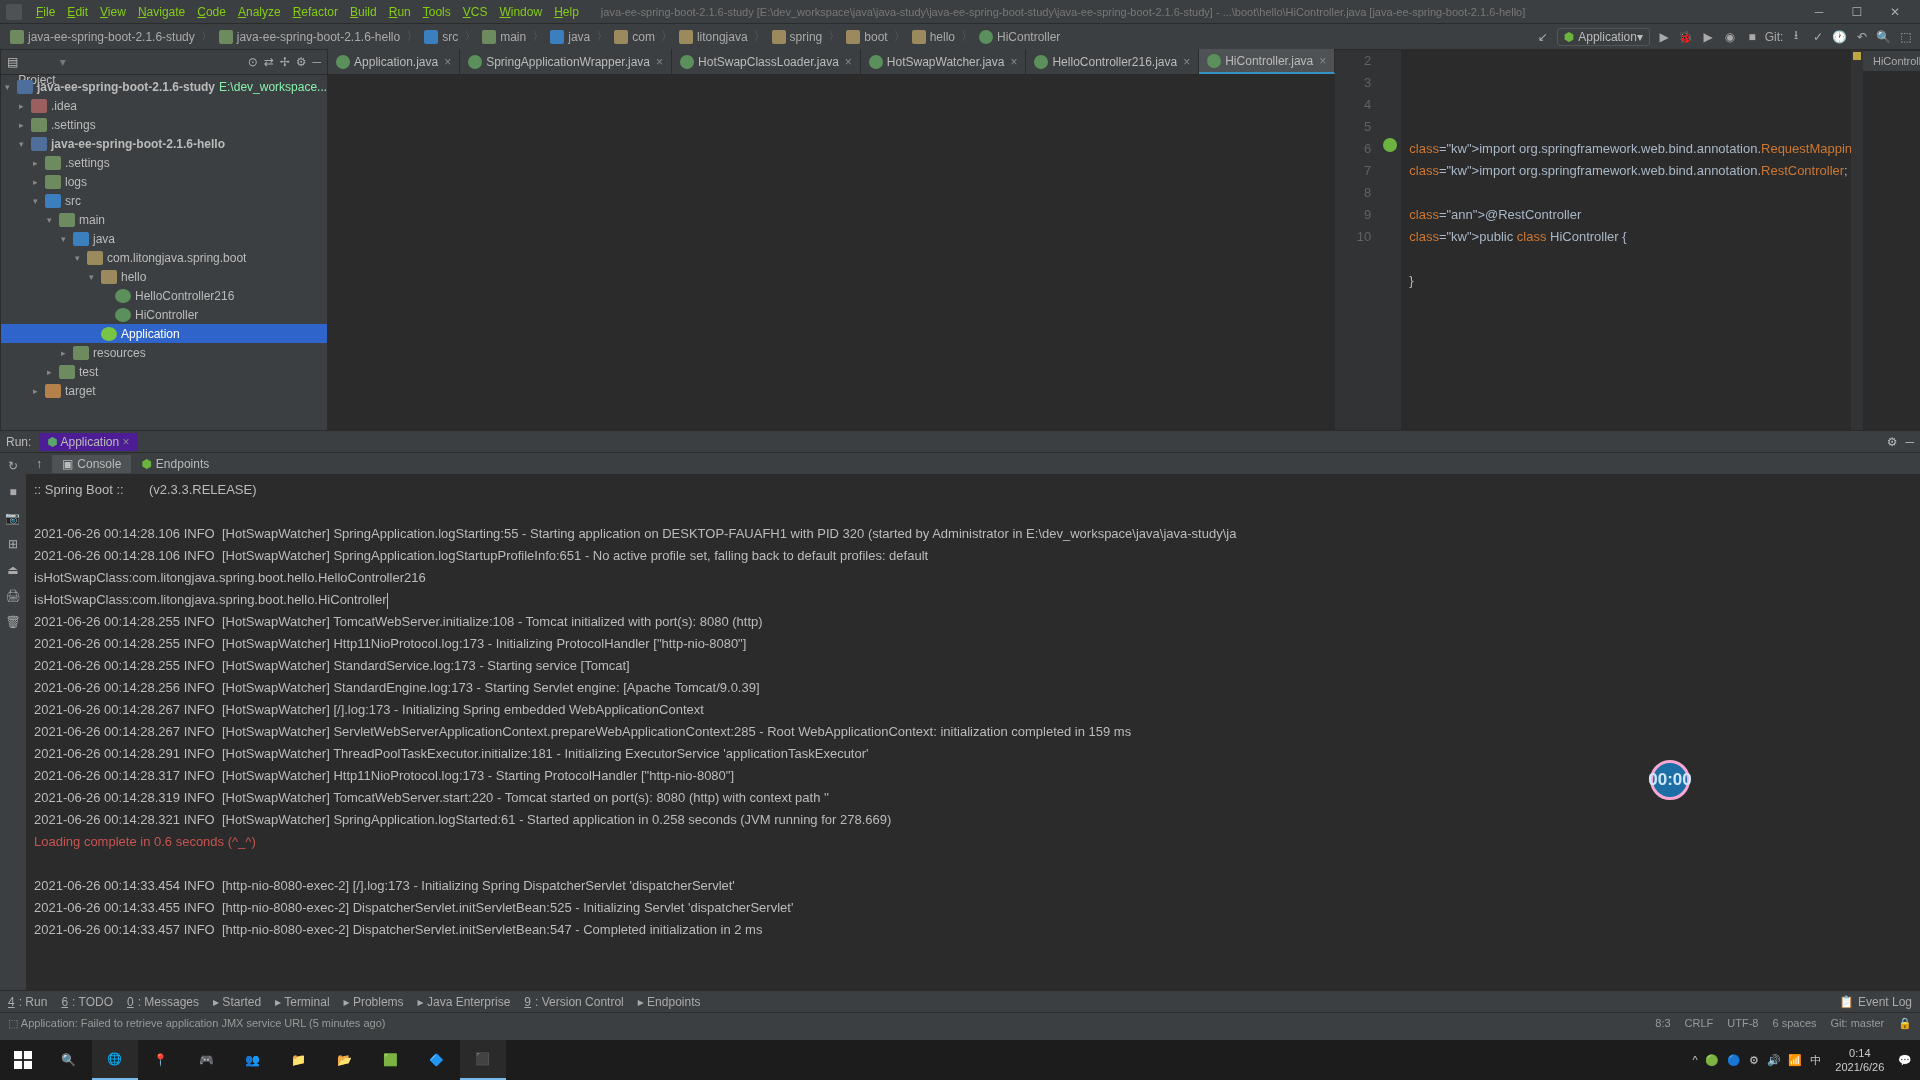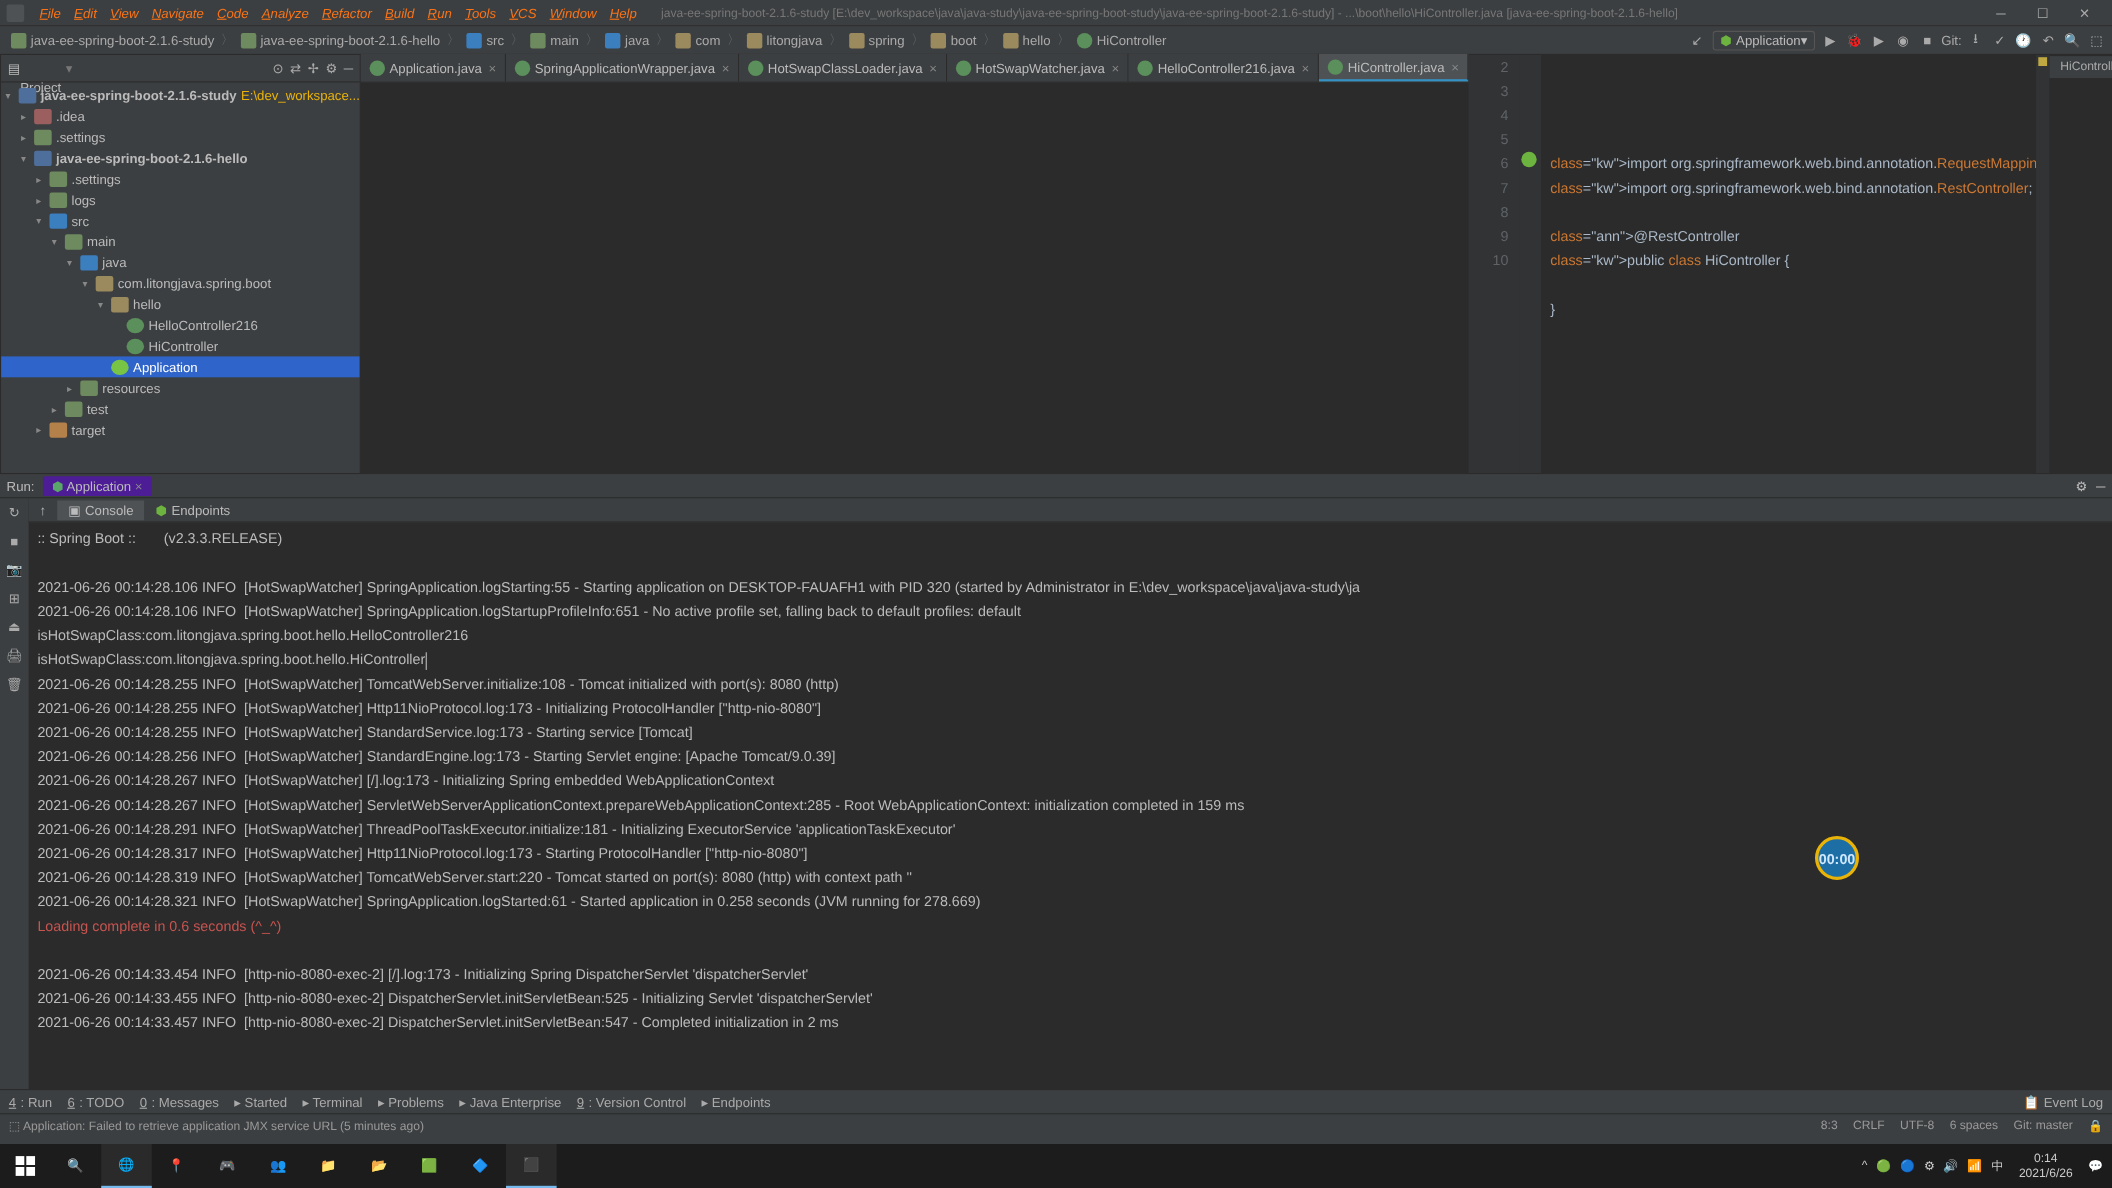--- a/index.html
+++ b/index.html
@@ -1,19 +1,19 @@
 <!DOCTYPE html>
 <html><head>
 <meta charset="utf-8">
 <style>
 * { margin:0; padding:0; box-sizing:border-box; font-family:"Segoe UI",Arial,sans-serif; }
 body { background:#3c3f41; color:#bbb; font-size:12px; overflow:hidden; width:1920px; height:1080px; position:relative; }
 .menubar { height:24px; background:#3c3f41; display:flex; align-items:center; padding:0 6px; border-bottom:1px solid #2b2b2b; }
 .menubar .logo { width:16px; height:16px; background:#4e5254; border-radius:2px; margin-right:8px; }
-.menubar .mi { padding:0 6px; color:#f97316; cursor:pointer;font-style:italic; }
+.menubar .mi { padding:0 6px; color:#84cc16; cursor:pointer; }
 .menubar .mi:first-letter { text-decoration:underline; }
 .menubar .title { margin-left:16px; color:#777; font-size:11px; white-space:nowrap; overflow:hidden; }
 .winctrls { margin-left:auto; display:flex; }
 .winctrls span { width:38px; text-align:center; color:#aaa; cursor:pointer; }
 .navbar { height:26px; background:#3c3f41; display:flex; align-items:center; padding:0 6px; border-bottom:1px solid #2b2b2b; }
 .crumb { display:flex; align-items:center; padding:0 4px; color:#aaa; }
 .crumb .ficon { width:14px; height:14px; background:#6e8a5f; border-radius:2px; margin-right:4px; }
 .crumb.src .ficon { background:#3b7fbf; }
 .crumb.pkg .ficon { background:#9c8a5f; }
 .crumb.cls .ficon { background:#5b8f5b; border-radius:50%; }
@@ -43,21 +43,21 @@
 .ticon.folder-red { background:#9c5f5f; }
 .ticon.folder-orange { background:#b5814b; }
 .ticon.module { background:#4e6e9c; }
 .ticon.pkg { background:#9c8a5f; }
 .ticon.cls { background:#5b8f5b; border-radius:50%; }
 .ticon.spring { background:#6db33f; border-radius:50%; }
 .tnode.sel { background:#2f65ca; color:#fff; }
 .tnode.sel .ticon { filter:brightness(1.1); }
 .tnode .fname { color:#bbb; }
 .tnode.sel .fname { color:#fff; }
-.tnode .fgray { color:#eab308; margin-left:4px;text-align:right; }
+.tnode .fgray { color:#86efac; margin-left:4px;text-align:right; }
 .tnode.bold .fname { font-weight:bold; }
 .editor-area { flex:1; display:flex; background:#2b2b2b; }
 .tabs { height:25px; background:#3c3f41; display:flex; align-items:flex-end; border-bottom:1px solid #2b2b2b; }
 .tab { height:25px; display:flex; align-items:center; padding:0 8px; background:#3c3f41; color:#bbb; border-right:1px solid #2b2b2b; cursor:pointer; }
 .tab.active { background:#4e5254; border-bottom:2px solid #3592c4; }
 .tab .ticon2 { width:14px; height:14px; margin-right:4px; background:#5b8f5b; border-radius:50%; }
 .tab .close { margin-left:6px; color:#888; }
 .editor { flex:1; display:flex; font-family:"JetBrains Mono","Consolas",monospace; font-size:13px; line-height:22px; position:relative; }
 .gutter { width:46px; text-align:right; padding-right:10px; color:#606366; background:#313335; }
 .gicons { width:20px; background:#313335; }
@@ -85,21 +85,21 @@
 .btm-toolwin .tw .u { text-decoration:underline; }
 .statusbar { height:22px; background:#3c3f41; border-top:1px solid #2b2b2b; display:flex; align-items:center; padding:0 8px; color:#999; font-size:11px; }
 .statusbar .right { margin-left:auto; display:flex; gap:14px; }
 .taskbar { position:absolute; bottom:0; left:0; right:0; height:40px; background:#1c1c1c; display:flex; align-items:center; }
 .taskbar .start { width:46px; height:40px; display:flex; align-items:center; justify-content:center; }
 .taskbar .start svg { width:18px; height:18px; }
 .taskbar .tbicon { width:46px; height:40px; display:flex; align-items:center; justify-content:center; cursor:pointer; }
 .taskbar .tbicon.active { border-bottom:2px solid #76b9ed; background:#2a2a2a; }
 .taskbar .tray { margin-left:auto; display:flex; align-items:center; gap:8px; padding-right:8px; color:#ccc; font-size:11px; }
 .taskbar .clock { text-align:center; line-height:14px; padding:0 6px; }
-.badge-circle { position:absolute; right:230px; bottom:280px; width:40px; height:40px; background:#1c6ea4; border:3px solid #eab308; border-radius:50%; display:flex; align-items:center; justify-content:center; color:#cfe8ff; font-size:13px; font-weight:bold; }
+.badge-circle { position:absolute; right:230px; bottom:280px; width:40px; height:40px; background:#1c6ea4; border:3px solid #f9a8d4; border-radius:50%; display:flex; align-items:center; justify-content:center; color:#cfe8ff; font-size:17px; font-weight:bold; }
 .gutter-err { position:absolute; top:0; right:0; width:12px; height:100%; background:#313335; }
 .gutter-err .mark { position:absolute; top:2px; right:2px; width:8px; height:8px; background:#bfa742; }
 .text-cursor { display:inline-block; width:1px; height:16px; background:#bbb; vertical-align:middle; }
 </style>
 </head>
 <body>
 
 <div class="menubar">
   <div class="logo"></div>
   <span class="mi">File</span>

